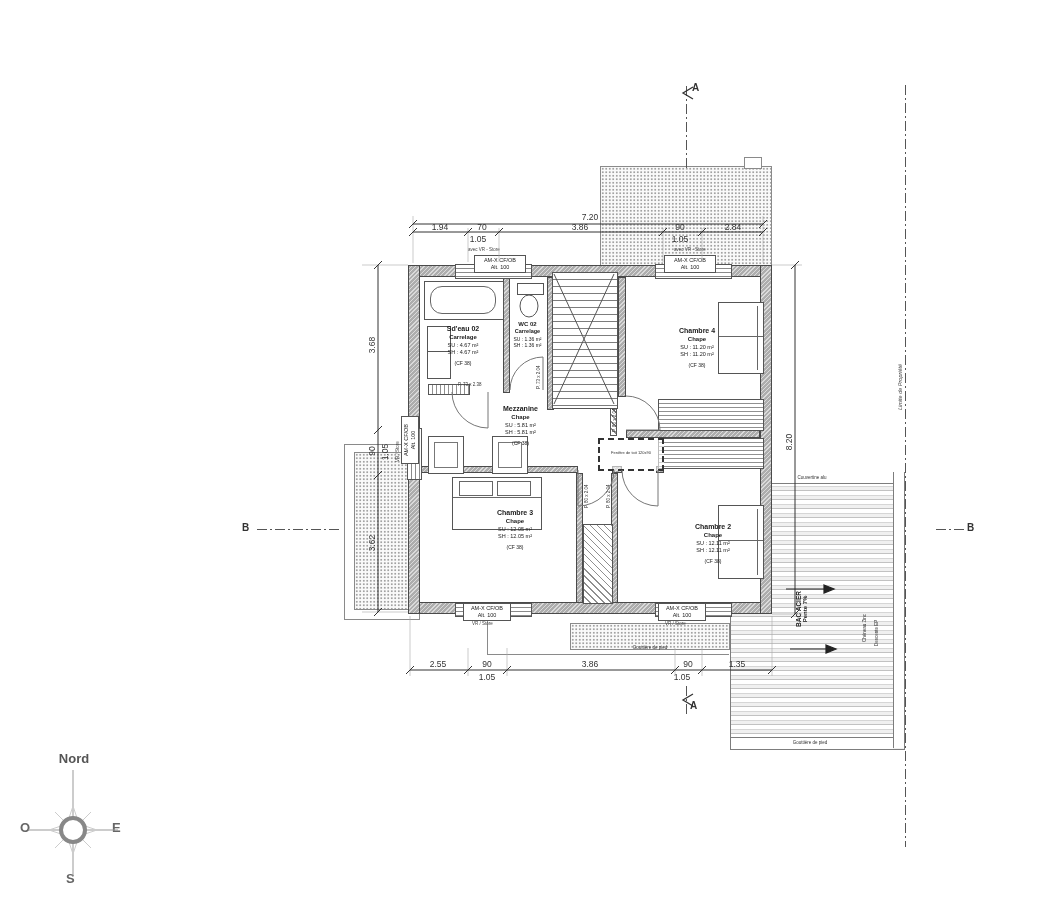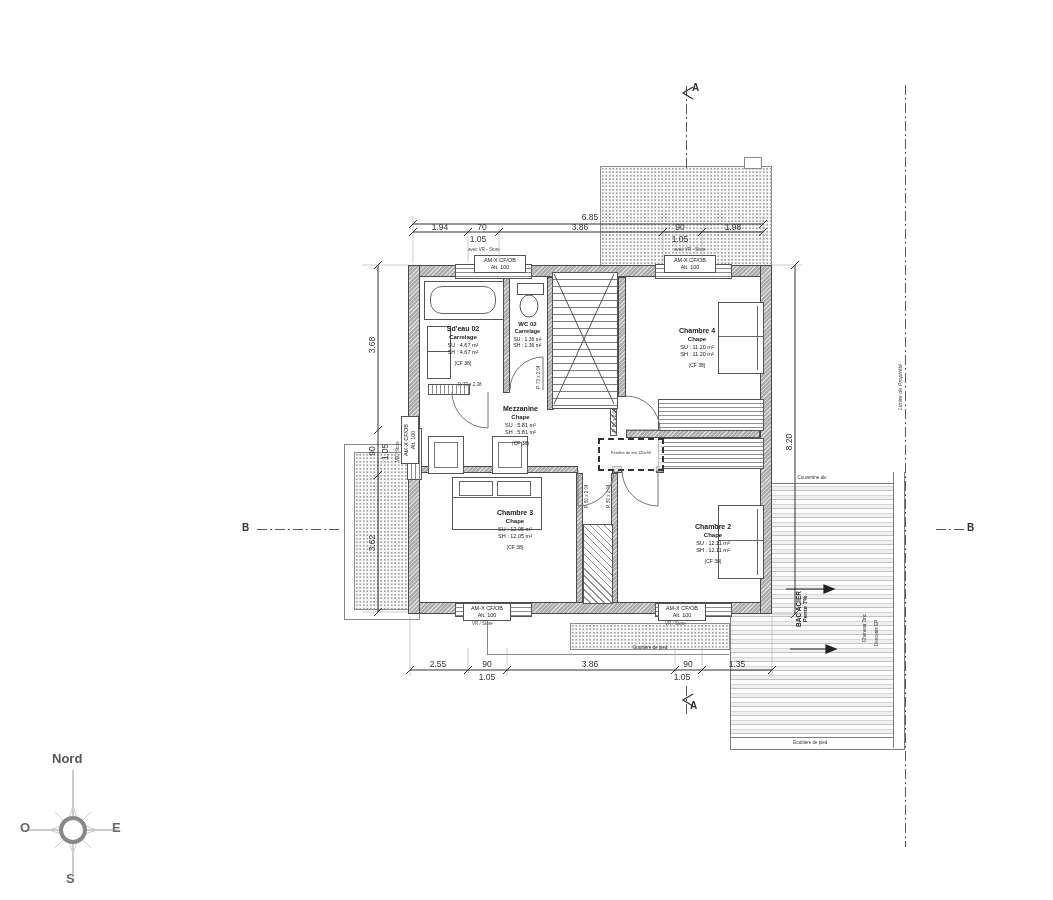--- a/index.html
+++ b/index.html
@@ -187,26 +187,26 @@
     <div class="rarea">SH : 12.11 m²</div>
     <div class="rcf">(CF 38)</div>
   </div>
 
   <div class="a dlabel" style="left:458px;top:382px;z-index:5">P. 73 x 2.38</div>
   <div class="a dlabel rot" style="left:536px;top:389px;width:34px;z-index:5">P. 73 x 2.04</div>
   <div class="a dlabel rot" style="left:612px;top:432px;width:34px;z-index:5">P. 80 x 2.04</div>
   <div class="a dlabel rot" style="left:584px;top:508px;width:34px;z-index:5">P. 80 x 2.04</div>
   <div class="a dlabel rot" style="left:606px;top:508px;width:34px;z-index:5">P. 80 x 2.04</div>
 
-  <div class="a dim" style="left:560px;top:212px;width:60px;z-index:5">6.85</div>
+  <div class="a dim" style="left:560px;top:212px;width:60px;z-index:5">7.20</div>
   <div class="a dim" style="left:415px;top:222px;width:50px;z-index:5">1.94</div>
   <div class="a dim" style="left:462px;top:222px;width:40px;z-index:5">70</div>
   <div class="a dim" style="left:555px;top:222px;width:50px;z-index:5">3.86</div>
   <div class="a dim" style="left:660px;top:222px;width:40px;z-index:5">90</div>
-  <div class="a dim" style="left:708px;top:222px;width:50px;z-index:5">1.98</div>
+  <div class="a dim" style="left:708px;top:222px;width:50px;z-index:5">2.84</div>
   <div class="a dim" style="left:458px;top:234px;width:40px;z-index:5">1.05</div>
   <div class="a dim" style="left:660px;top:234px;width:40px;z-index:5">1.05</div>
   <div class="a dim" style="left:413px;top:659px;width:50px;z-index:5">2.55</div>
   <div class="a dim" style="left:467px;top:659px;width:40px;z-index:5">90</div>
   <div class="a dim" style="left:565px;top:659px;width:50px;z-index:5">3.86</div>
   <div class="a dim" style="left:668px;top:659px;width:40px;z-index:5">90</div>
   <div class="a dim" style="left:712px;top:659px;width:50px;z-index:5">1.35</div>
   <div class="a dim" style="left:467px;top:672px;width:40px;z-index:5">1.05</div>
   <div class="a dim" style="left:662px;top:672px;width:40px;z-index:5">1.05</div>
   <div class="a dim rot" style="left:367px;top:360px;width:30px;z-index:5">3.68</div>
@@ -219,21 +219,21 @@
   <div class="a ddv" style="left:686px;top:686px;height:30px;z-index:4"></div>
   <div class="a letter" style="left:692px;top:82px;z-index:5">A</div>
   <div class="a letter" style="left:690px;top:700px;z-index:5">A</div>
   <div class="a ddh" style="left:257px;top:529px;width:85px;z-index:4"></div>
   <div class="a ddh" style="left:936px;top:529px;width:28px;z-index:4"></div>
   <div class="a letter" style="left:242px;top:522px;z-index:5">B</div>
   <div class="a letter" style="left:967px;top:522px;z-index:5">B</div>
   <div class="a ddv" style="left:905px;top:85px;height:762px;z-index:2"></div>
   <div class="a rot" style="left:897px;top:410px;width:76px;font-size:5.5px;font-style:italic;color:#444;white-space:nowrap;z-index:5">Limite de Propriété</div>
 
-  <div class="a compass-letter" style="left:52px;top:751px;width:44px;text-align:left;color:#555;z-index:5">Nord</div>
+  <div class="a compass-letter" style="left:52px;top:751px;width:44px;text-align:center;color:#555;z-index:5">Nord</div>
   <div class="a compass-letter" style="left:20px;top:820px;z-index:5">O</div>
   <div class="a compass-letter" style="left:112px;top:820px;z-index:5">E</div>
   <div class="a compass-letter" style="left:66px;top:871px;z-index:5">S</div>
 
   <svg width="1053" height="900" style="position:absolute;left:0;top:0;z-index:6;pointer-events:none">
 
     <g stroke="#aaa" stroke-width="0.6">
       <line x1="413" y1="216" x2="413" y2="263"></line>
         <line x1="763" y1="216" x2="763" y2="263"></line>
       <line x1="468" y1="228" x2="468" y2="262"></line>

